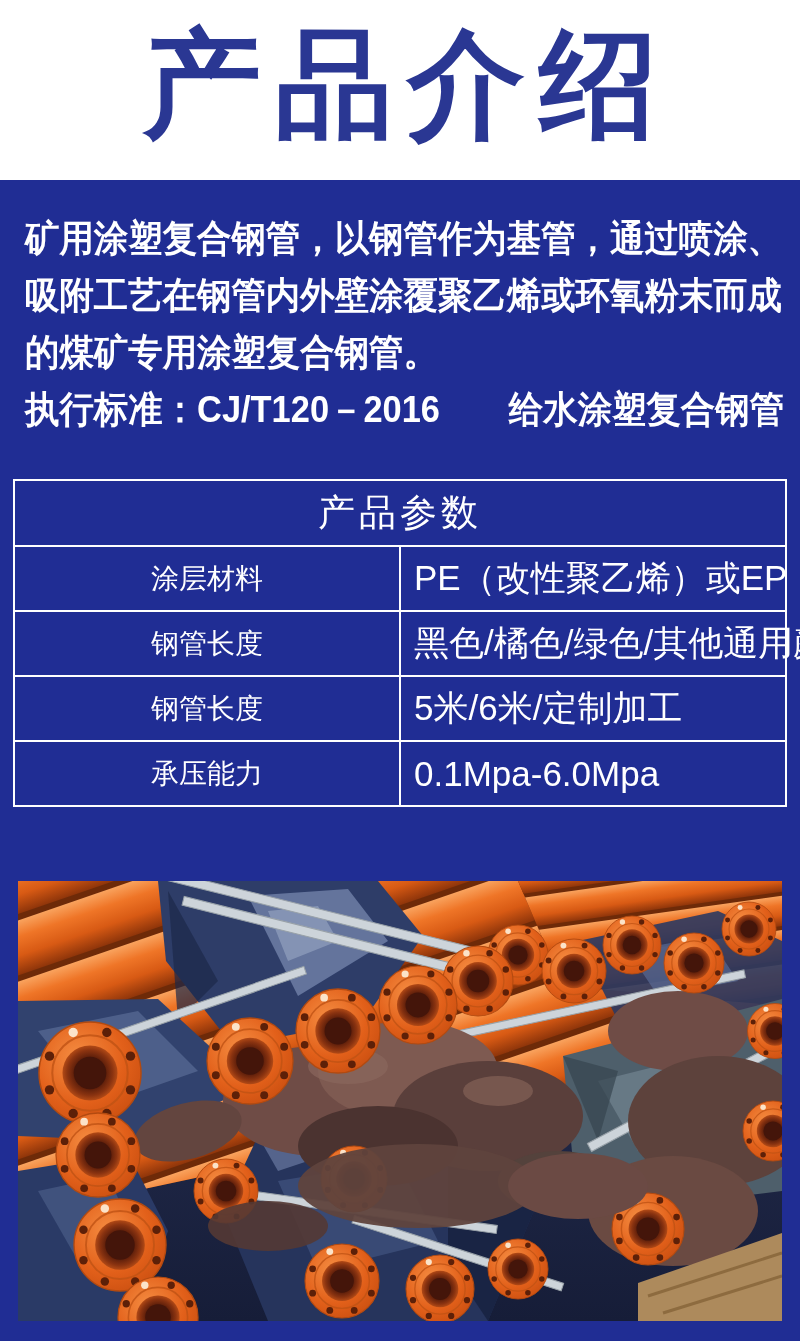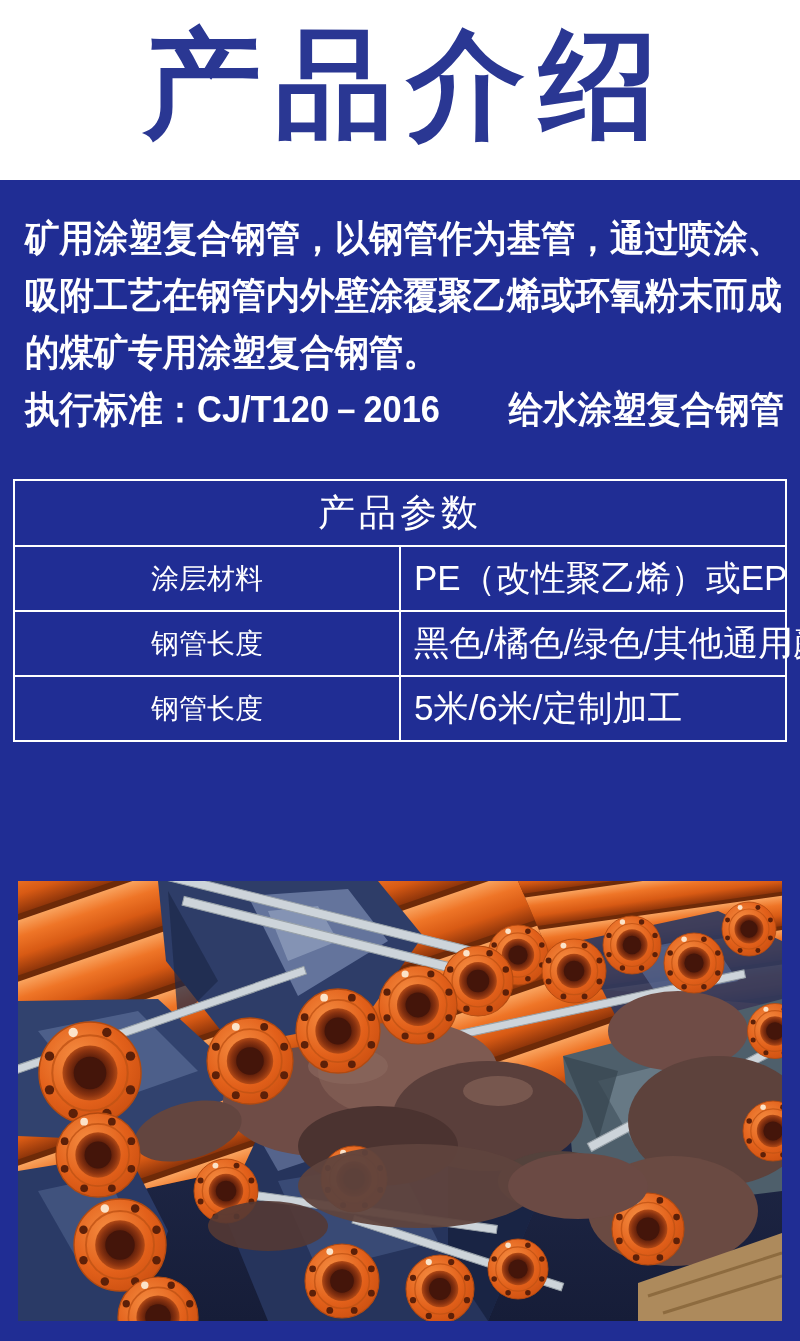--- a/index.html
+++ b/index.html
@@ -61,20 +61,24 @@
       <td class="lbl">涂层材料</td>
       <td class="val">PE（改性聚乙烯）或EP（环氧树脂）</td>
     </tr>
     <tr>
       <td class="lbl">钢管长度</td>
       <td class="val">黑色/橘色/绿色/其他通用颜色</td>
     </tr>
     <tr>
       <td class="lbl">钢管长度</td>
       <td class="val">5米/6米/定制加工</td>
+    </tr>
+    <tr>
+      <td class="lbl">承压能力</td>
+      <td class="val">0.1Mpa-6.0Mpa</td>
     </tr>
   </tbody>
     </table>
 
   <div class="photo">
     <svg width="764" height="440" viewBox="0 0 764 440" xmlns="http://www.w3.org/2000/svg" role="img" aria-label="涂塑复合钢管产品照片">
       <defs>
         <linearGradient id="gBg" x1="0" y1="0" x2="0" y2="1">
           <stop offset="0" stop-color="#2a3358"></stop>
             <stop offset="1" stop-color="#161d38"></stop>

